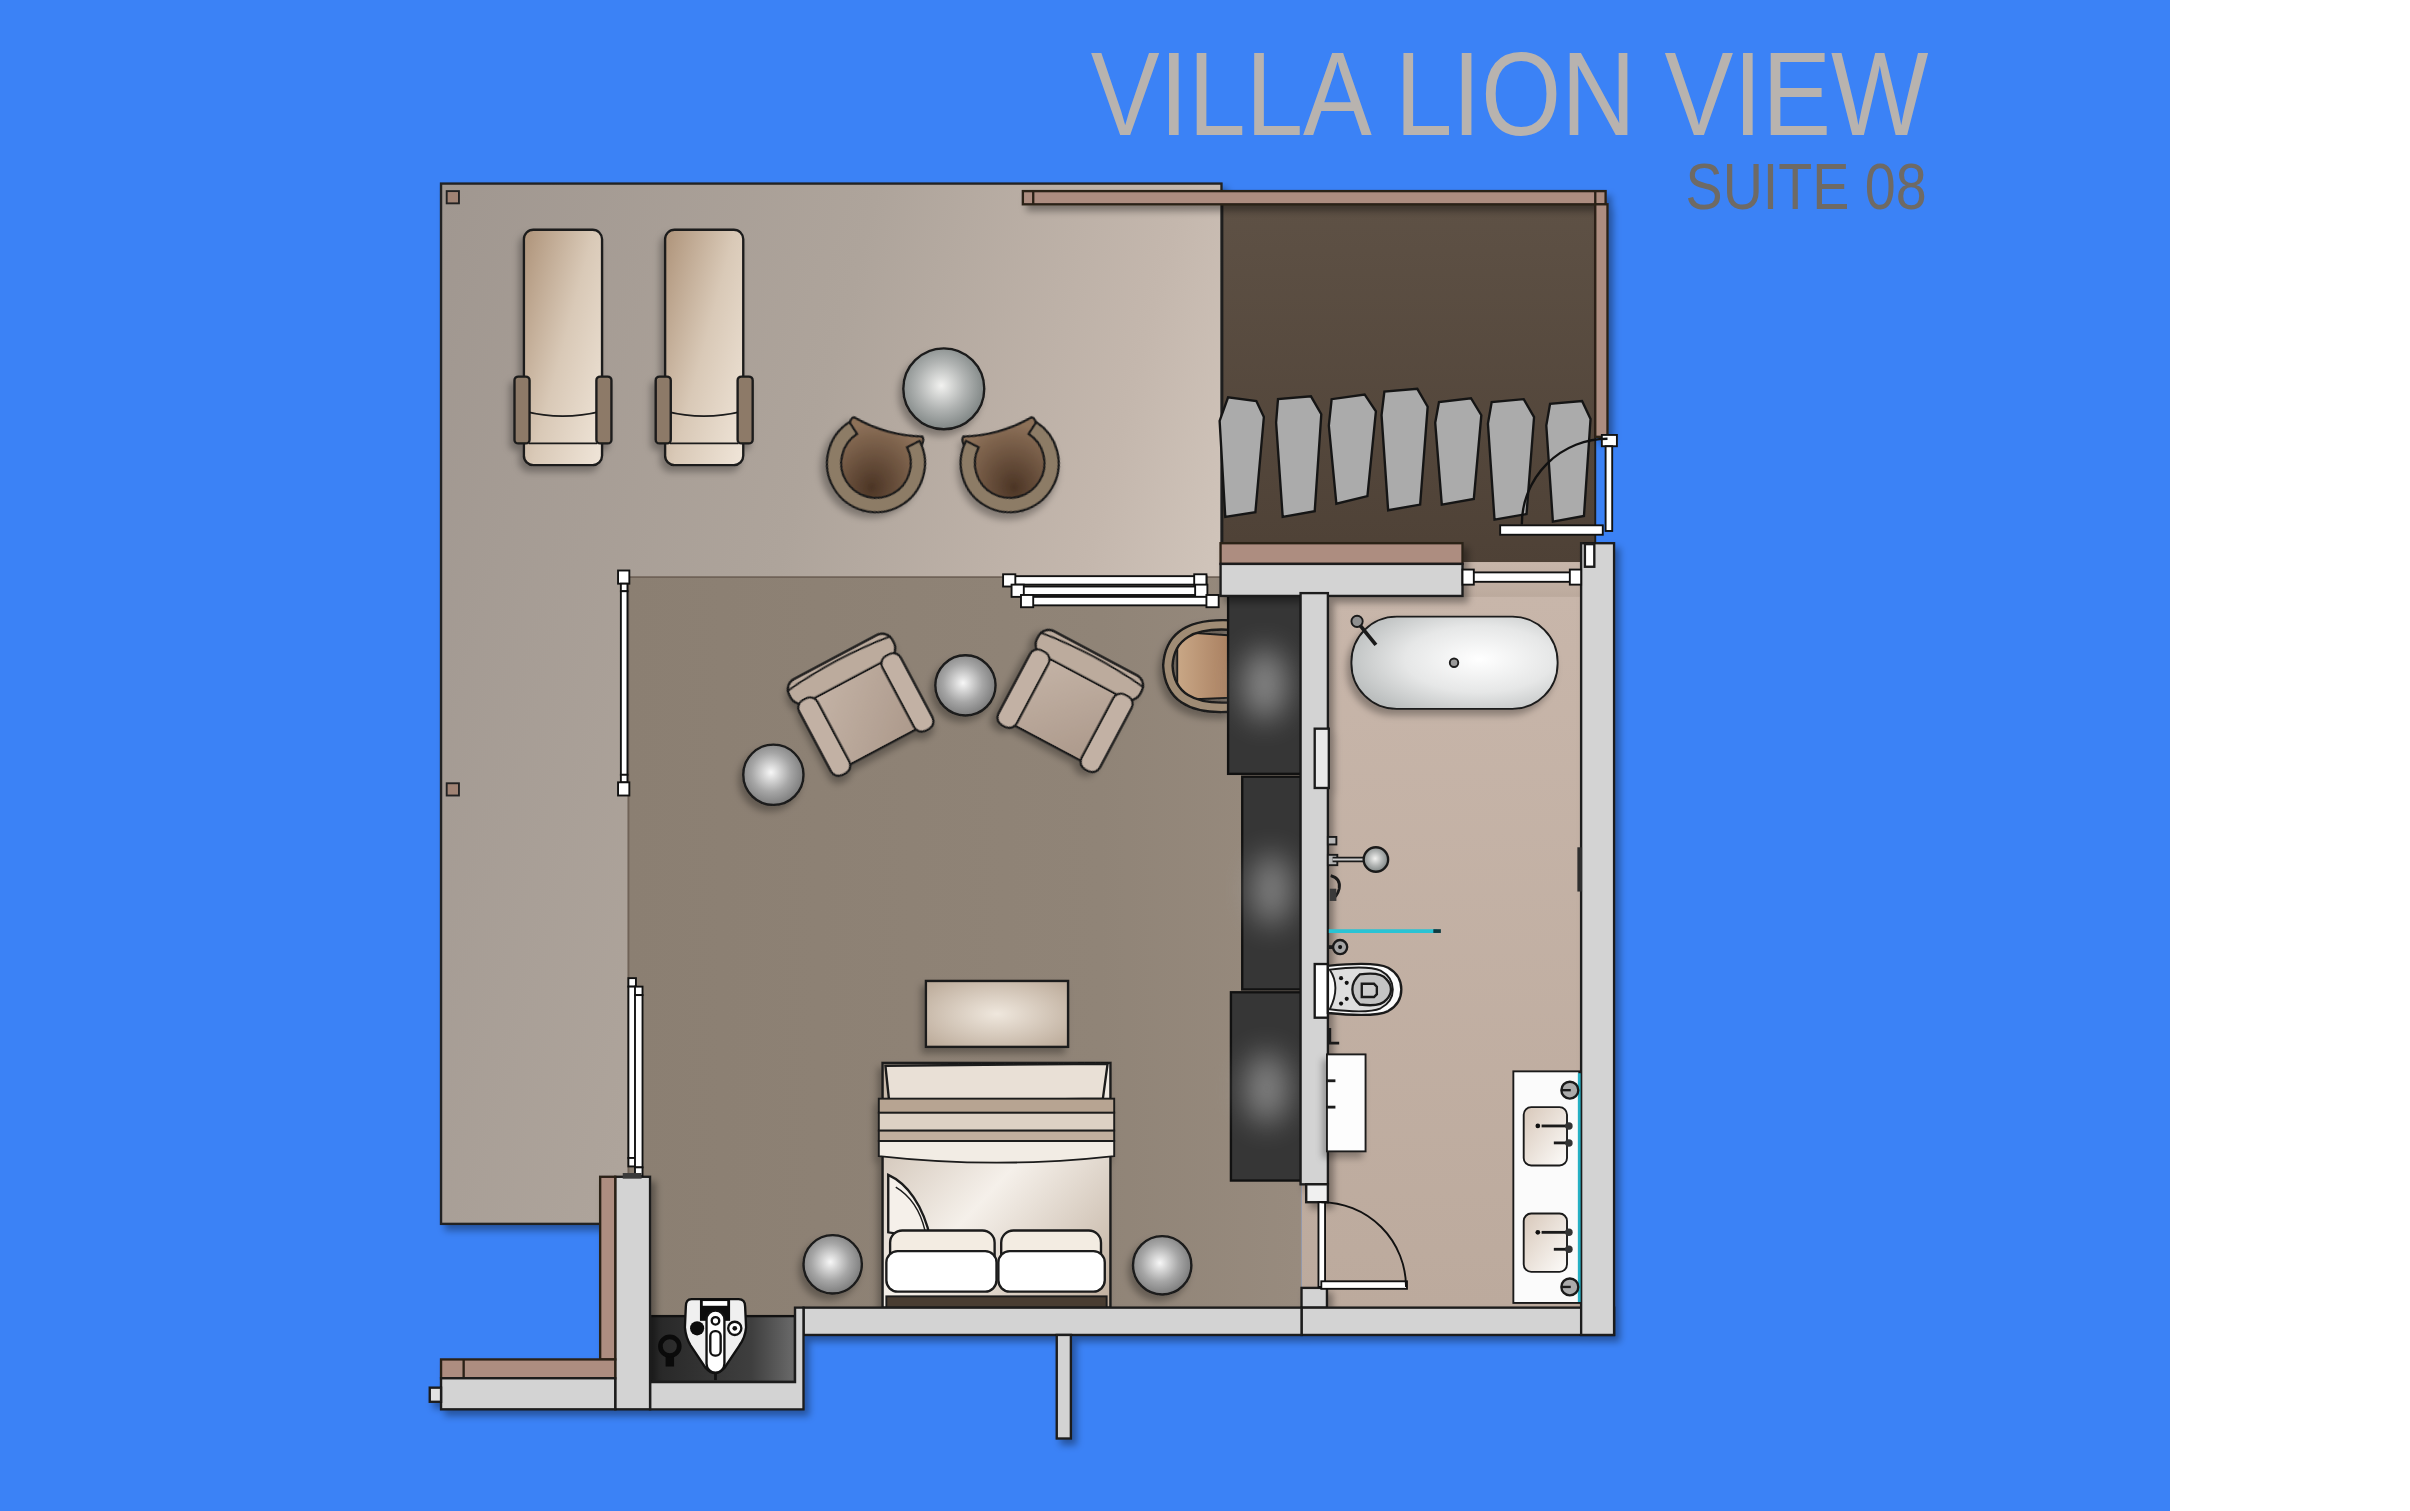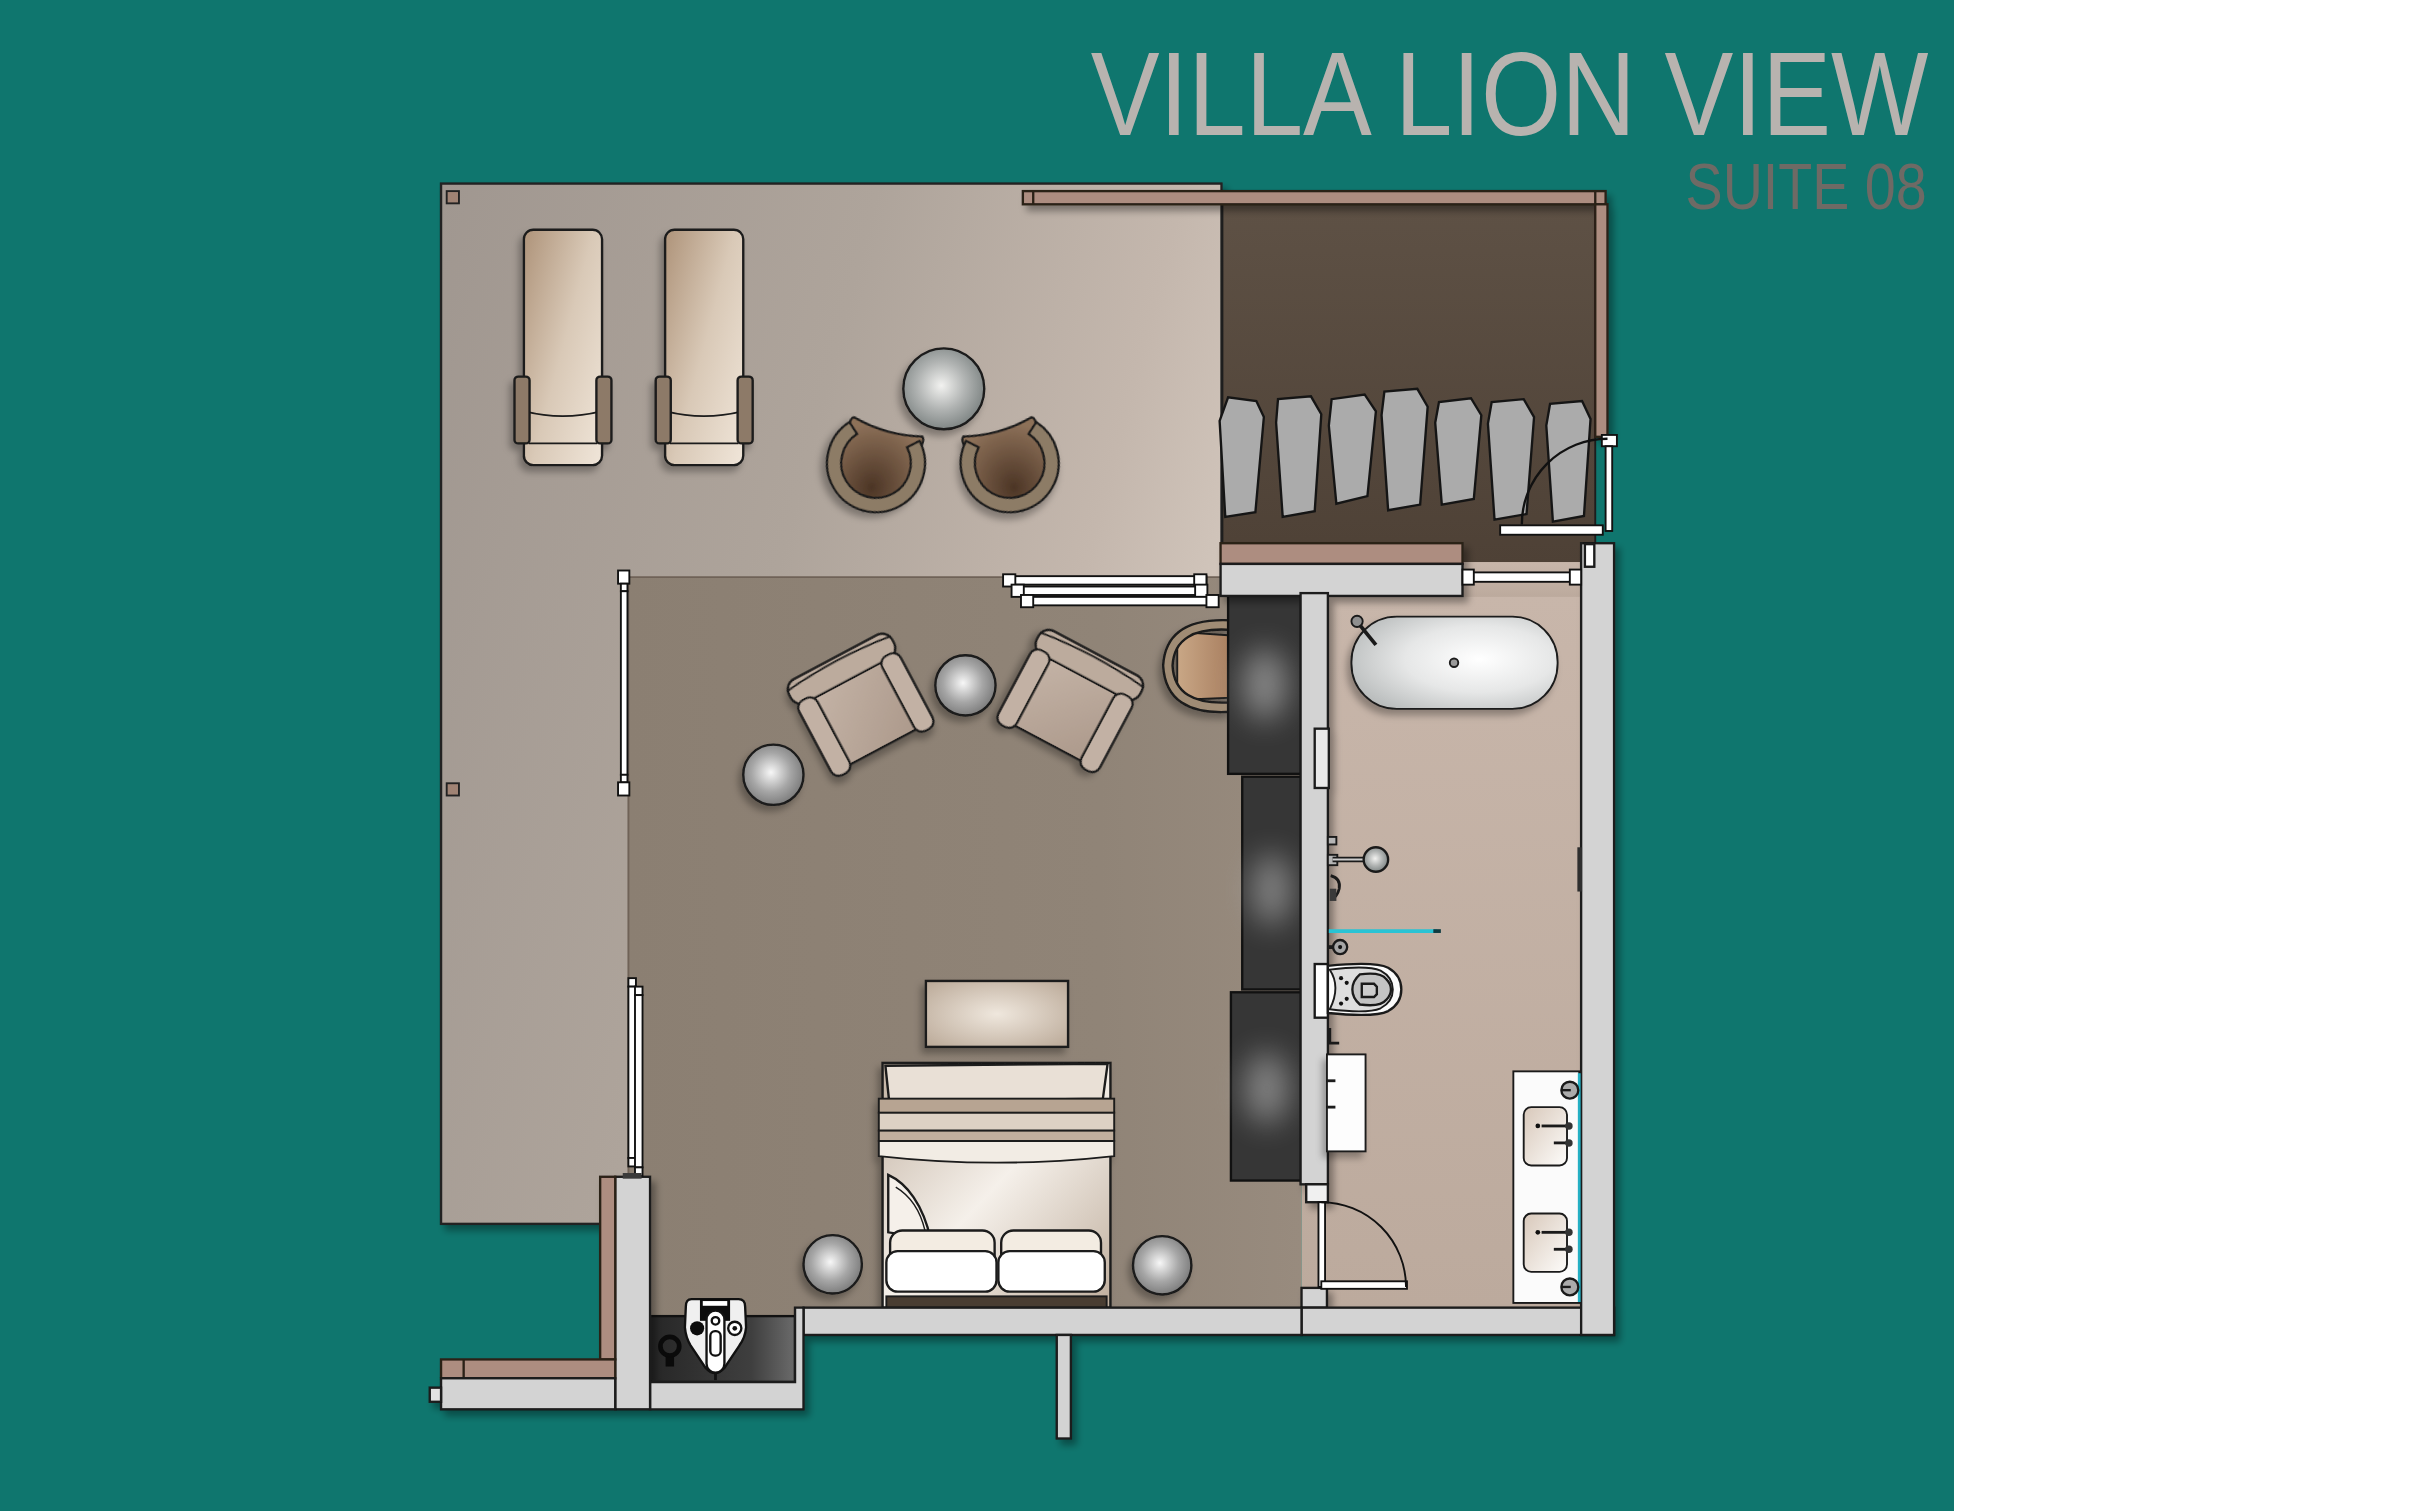--- a/index.html
+++ b/index.html
@@ -1,16 +1,16 @@
 <!DOCTYPE html>
 <html style="font-size:15px"><head>
 <meta charset="utf-8">
 <style>
   html,body{margin:0;padding:0;background:#ffffff;}
-  .page{position:relative;width:1954px;height:1511px;background:#0f766e;overflow:hidden;
+  .page{position:relative;width:2170px;height:1511px;background:#3b82f6;overflow:hidden;
         font-family:"Liberation Sans", sans-serif;}
   svg{position:absolute;left:0;top:0;}
 </style>
 </head>
 <body>
 <div class="page">
 <svg width="2411" height="1511" viewBox="0 0 2560 1605">
 <defs>
   <linearGradient id="terr" x1="0" y1="0" x2="1" y2="0.35">
     <stop offset="0" stop-color="#a09790"></stop>

